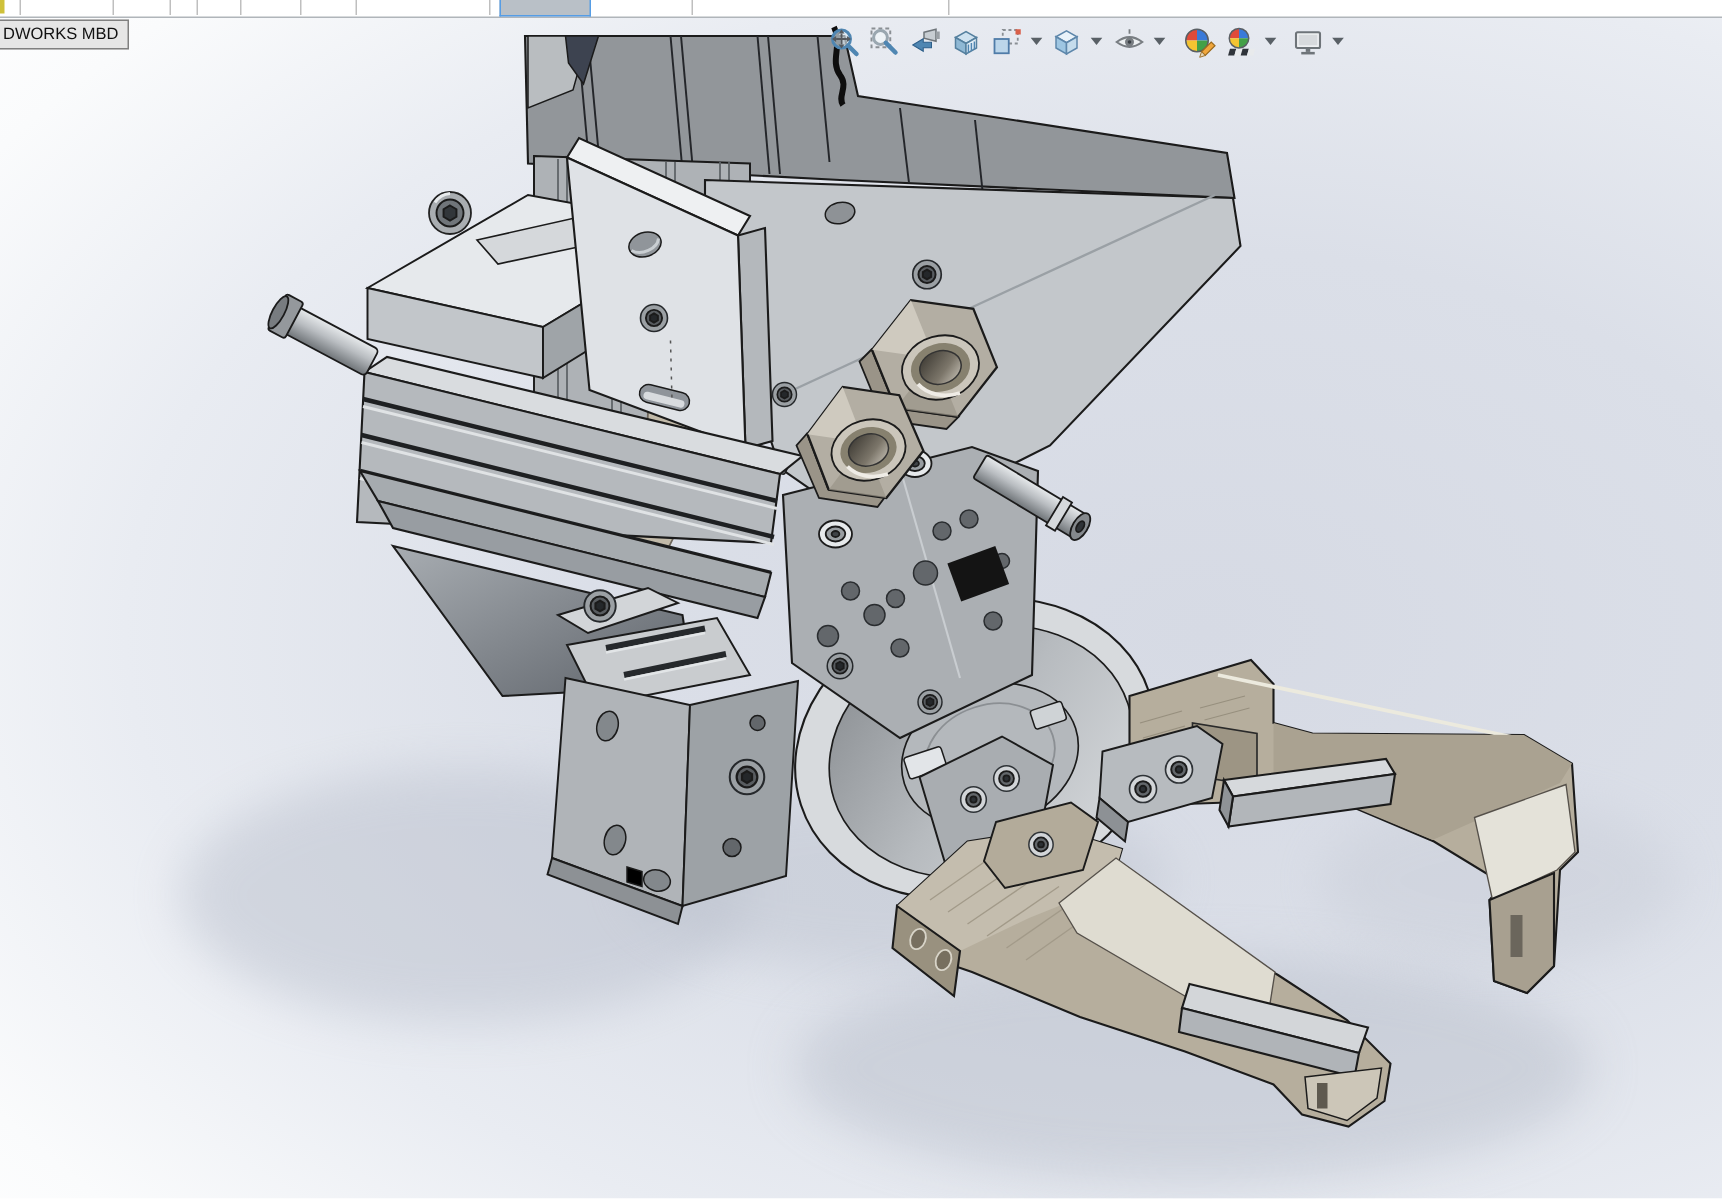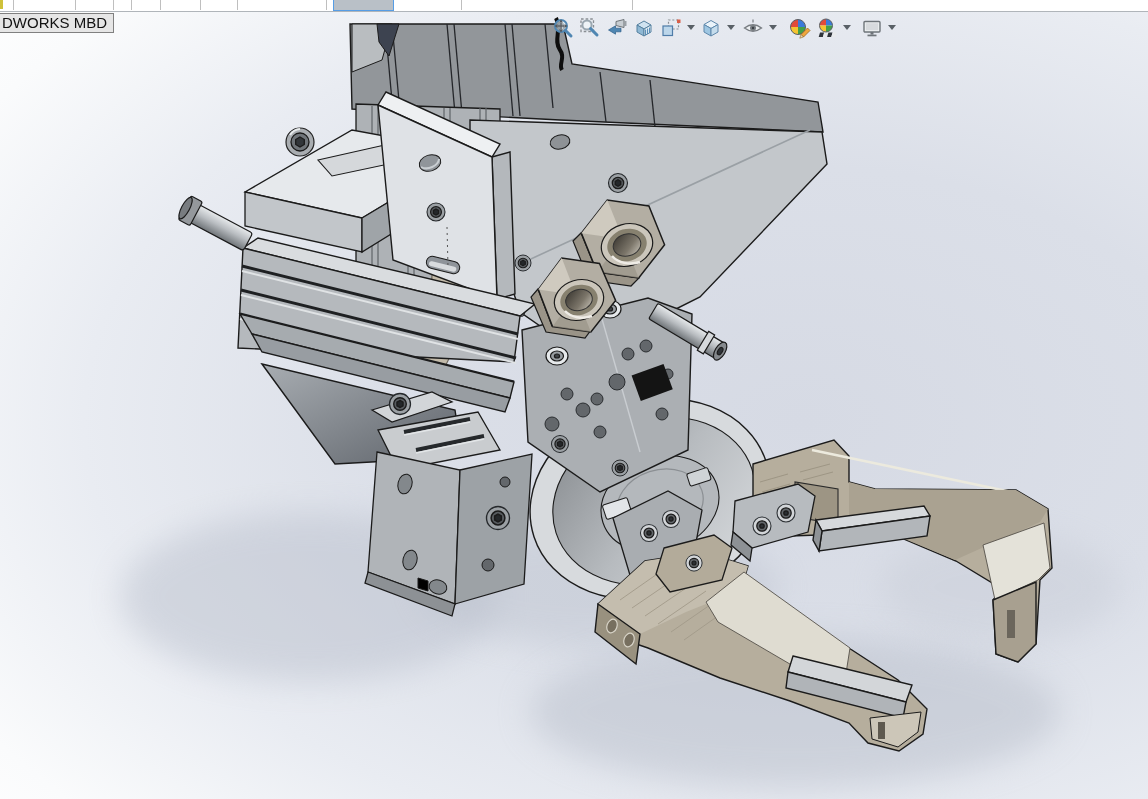--- a/index.html
+++ b/index.html
@@ -17,21 +17,21 @@
   .top-strip{position:absolute;left:0;top:0;width:1148px;height:12px;
     background:var(--strip-bg);border-bottom:1px solid var(--strip-border);z-index:30;}
   .strip-sep{position:absolute;top:0;width:1px;height:10px;background:#bfbfbf;}
   .strip-icon-sliver{position:absolute;left:0;top:0;width:3px;height:9px;background:#cfc13a;}
   .pressed-btn{position:absolute;left:333px;top:0;width:61px;height:11px;
     background:var(--pressed-bg);border:1px solid var(--pressed-border);border-top:none;}
 
   
   .tooltip{position:absolute;left:-1px;top:13px;height:20px;min-width:87px;z-index:40;
     background:var(--tooltip-bg);border:1px solid var(--tooltip-border);
-    font-size:15px;color:var(--tooltip-text);line-height:18px;padding:0 6px 0 2px;
+    font-size:11px;color:var(--tooltip-text);line-height:18px;padding:0 6px 0 2px;
     white-space:nowrap;}
 
   
   .viewport{position:absolute;left:0;top:12px;width:1148px;height:787px;
     background:
       radial-gradient(ellipse 95% 85% at 70% 52%,
         var(--bg-center) 0%, var(--bg-mid) 38%, #e9ecf2 66%, #fafbfc 88%, var(--bg-edge) 100%);
     z-index:1;}
   .model-svg{position:absolute;left:0;top:0;width:1148px;height:799px;z-index:5;}
 

